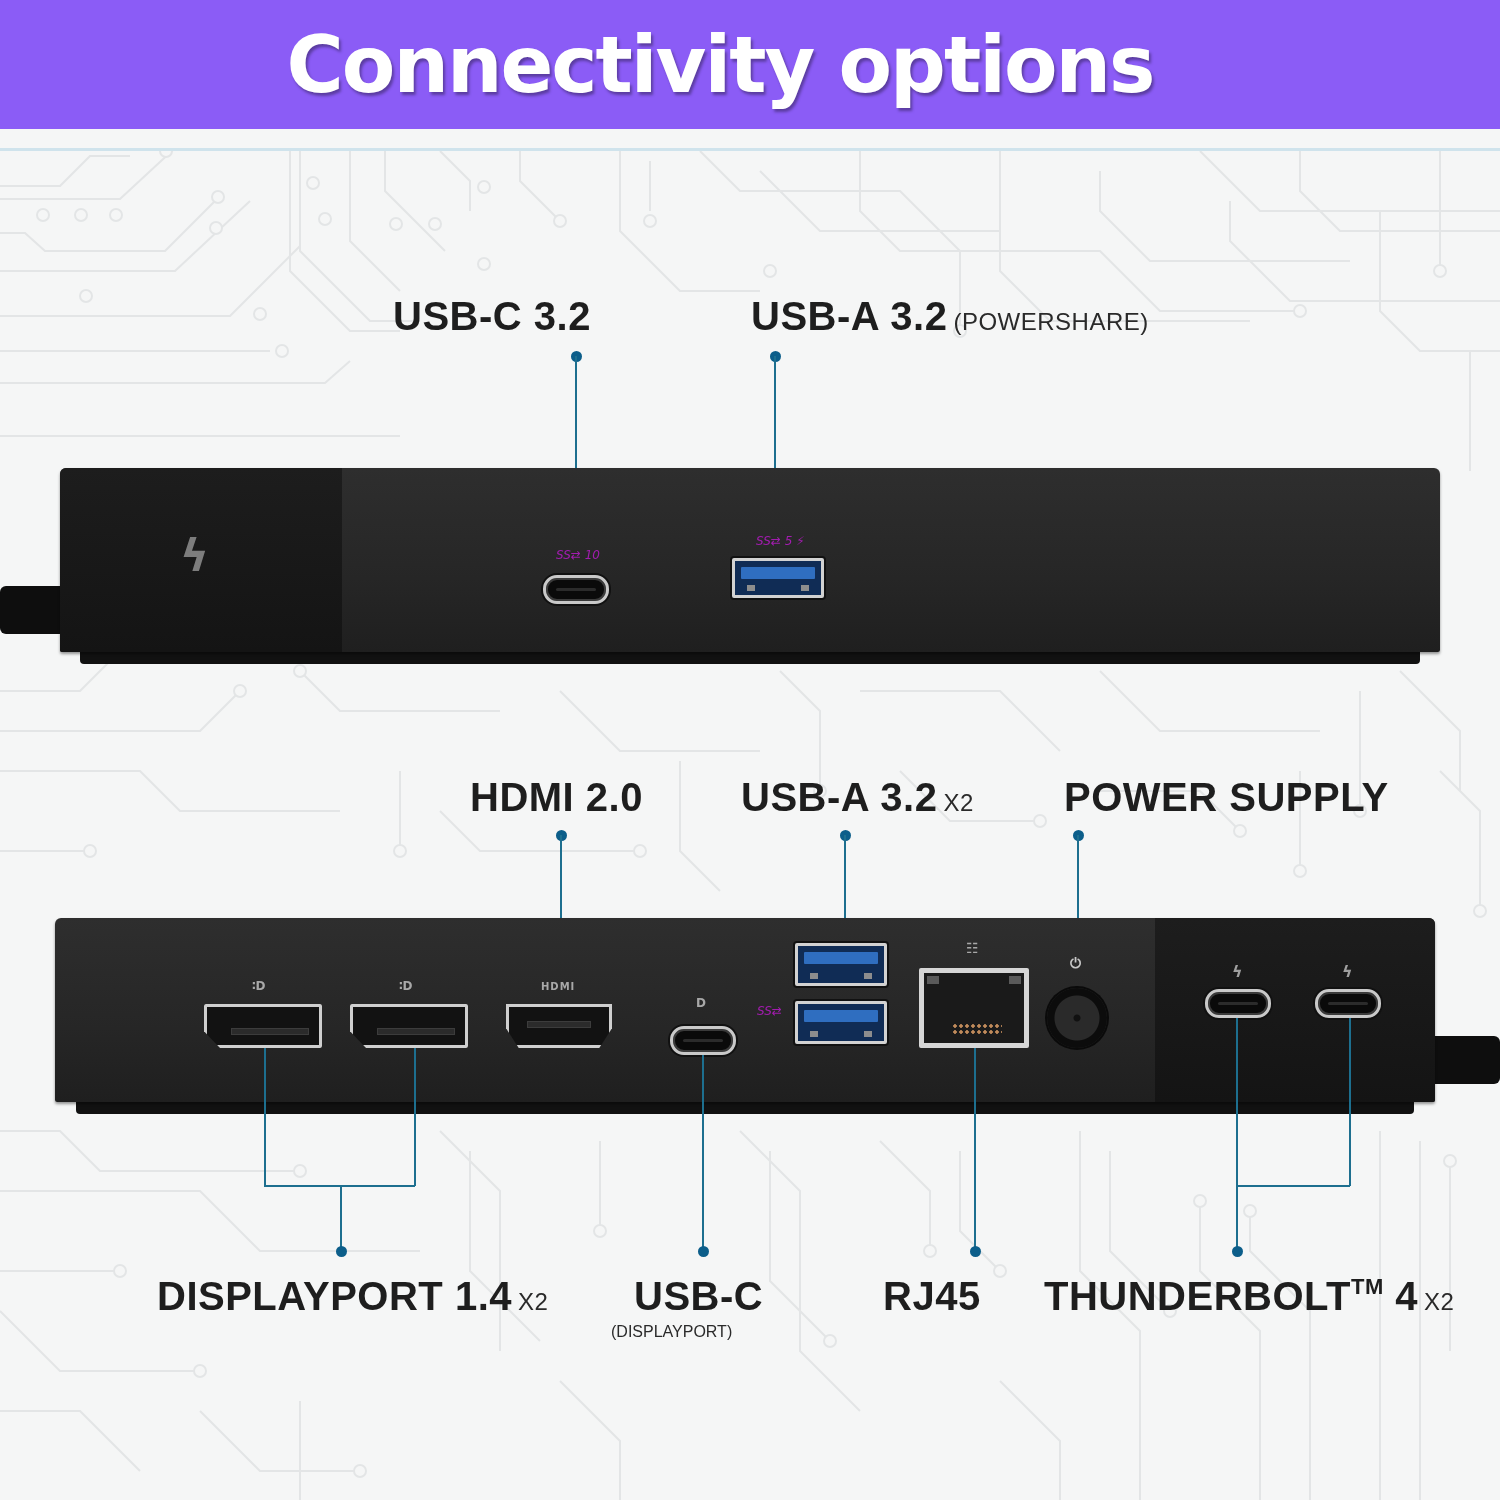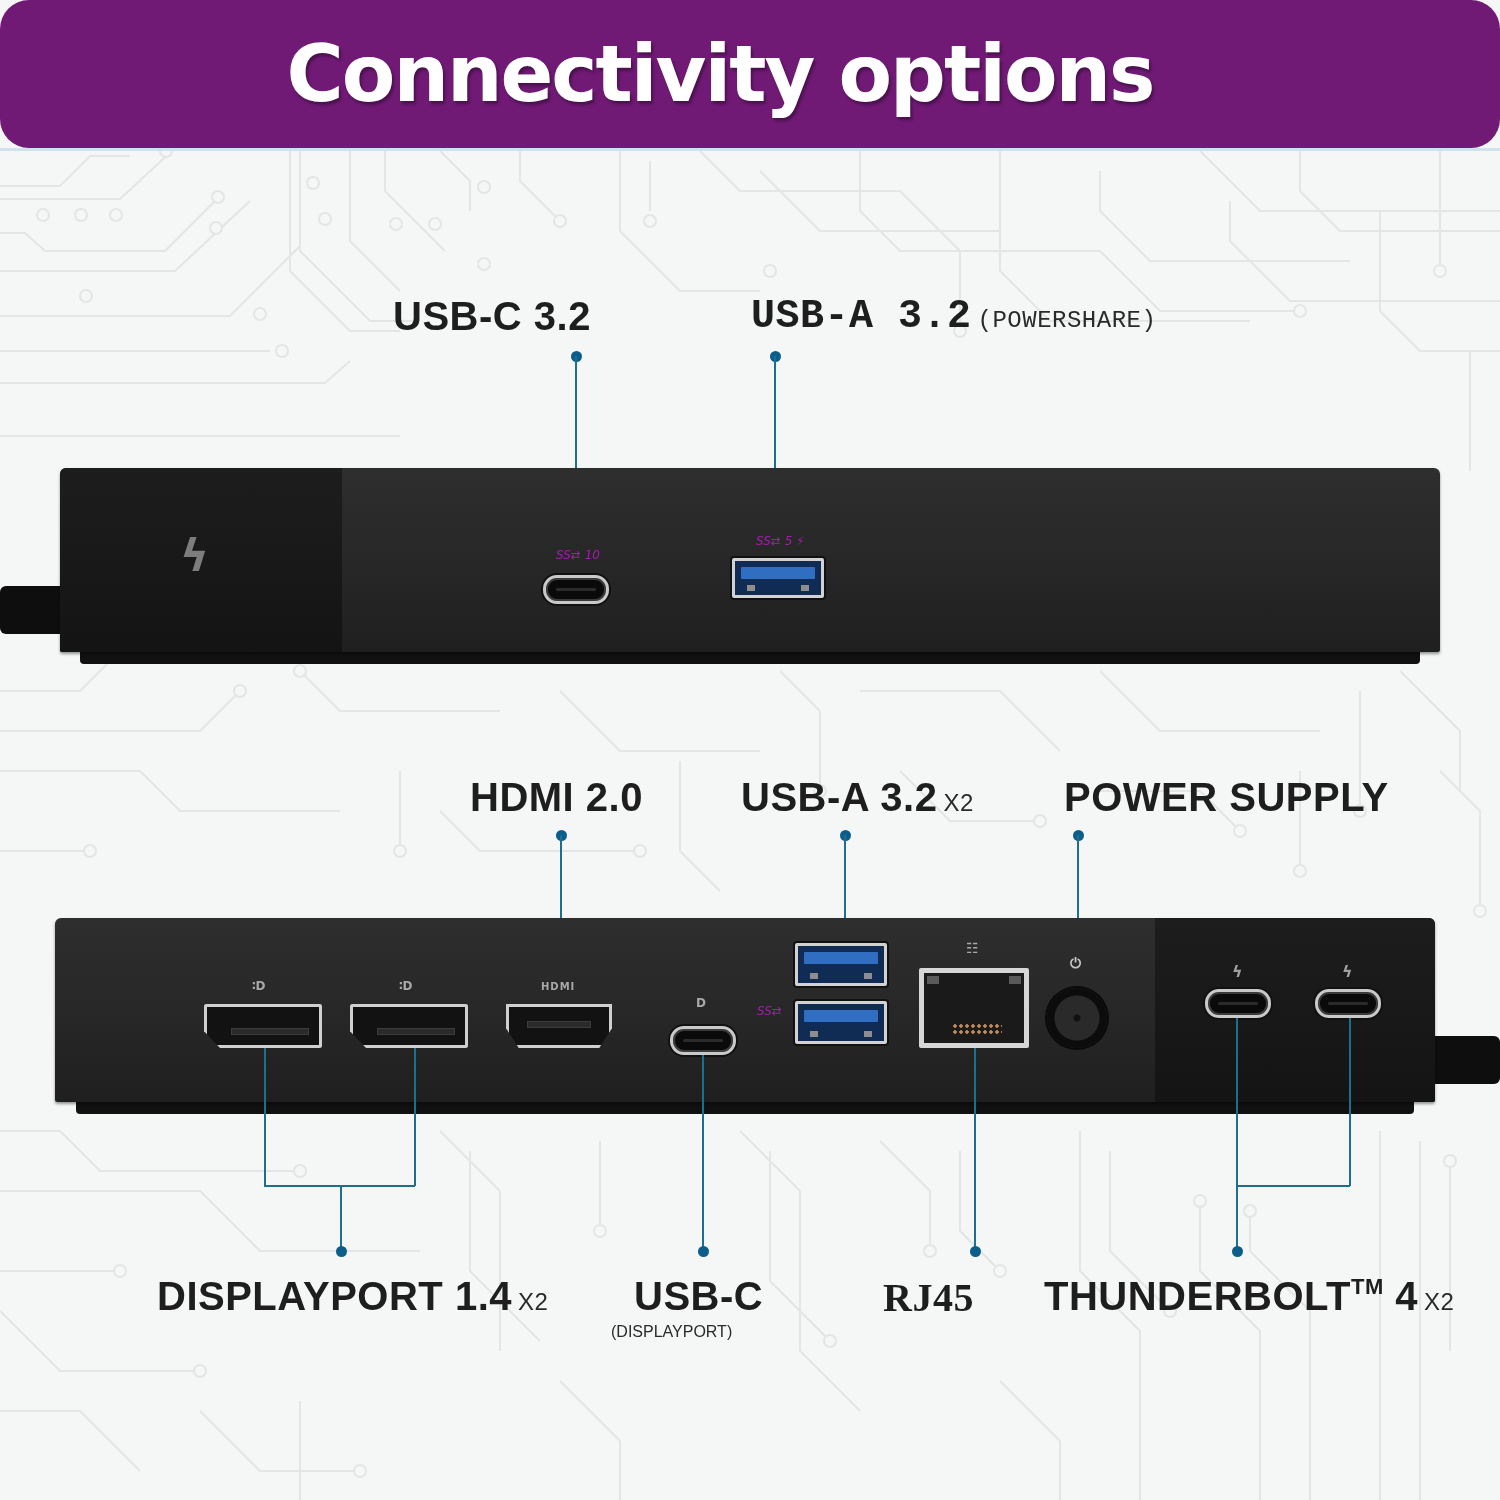--- a/index.html
+++ b/index.html
@@ -3,23 +3,23 @@
 <meta charset="utf-8">
 <style>
   * { box-sizing: border-box; margin: 0; padding: 0; }
   html, body { width: 1500px; height: 1500px; overflow: hidden; }
   body {
     position: relative;
     background: #f5f6f6;
     font-family: "Liberation Sans", "DejaVu Sans", sans-serif;
   }
   .banner {
-    position: absolute; left: 0; top: 0; width: 1500px; height: 148px;
-    background: #701a75;
-    display: flex; align-items: center; justify-content: center; border-radius: 29px;
+    position: absolute; left: 0; top: 0; width: 1500px; height: 129px;
+    background: #8b5cf6;
+    display: flex; align-items: center; justify-content: center;
   }
   .banner h1 {
     color: #ffffff;
     font-family: "DejaVu Sans", sans-serif;
     font-weight: bold;
     font-size: 78px;
     letter-spacing: -2px;
     margin-left: -60px;
     text-shadow: 2px 3px 3px rgba(0,0,0,0.35);
   }
@@ -279,21 +279,21 @@
       <circle cx="360" cy="1320" r="6"></circle>
       <circle cx="830" cy="1190" r="6"></circle>
   </g>
 </svg>
 
 <div>
 
   <div class="label" style="left:393px; top:294px;">
     <span>USB-C 3.2</span>
   </div>
-  <div class="label" style="left:751px; top:294px;font-family:Liberation Mono, monospace;">
+  <div class="label" style="left:751px; top:294px;">
     <span>USB-A 3.2</span><span class="sub">(POWERSHARE)</span>
   </div>
 
   <div class="dot" style="left:576px; top:356px;"></div>
   <div class="vline" style="left:575px; top:356px; height:190px;"></div>
   <div class="dot" style="left:775px; top:356px;"></div>
   <div class="vline" style="left:774px; top:356px; height:180px;"></div>
 
   <div class="cable" style="left:0; top:586px; width:70px; height:48px;"></div>
 
@@ -381,20 +381,20 @@
   <div class="hline" style="left:1236px; top:1185px; width:114px;"></div>
   <div class="dot" style="left:1237px; top:1251px;"></div>
 
   <div class="label" style="left:157px; top:1274px;">
     <span>DISPLAYPORT 1.4</span><span class="sub">X2</span>
   </div>
   <div class="label" style="left:634px; top:1274px;">
     <span>USB-C</span>
   </div>
   <div class="sublabel" style="left:611px; top:1323px;">(DISPLAYPORT)</div>
-  <div class="label" style="left:883px; top:1274px;font-family:Liberation Serif, serif;">
+  <div class="label" style="left:883px; top:1274px;">
     <span>RJ45</span>
   </div>
   <div class="label" style="left:1044px; top:1274px;">
     <span>THUNDERBOLT</span><span class="tm">TM</span>
     <span>4</span><span class="sub">X2</span>
   </div>
 </div>
 
 </body></html>

